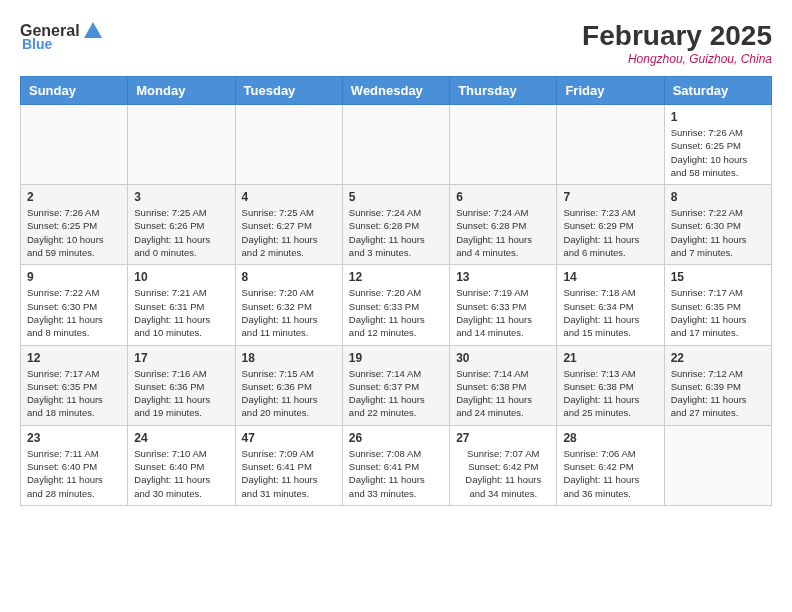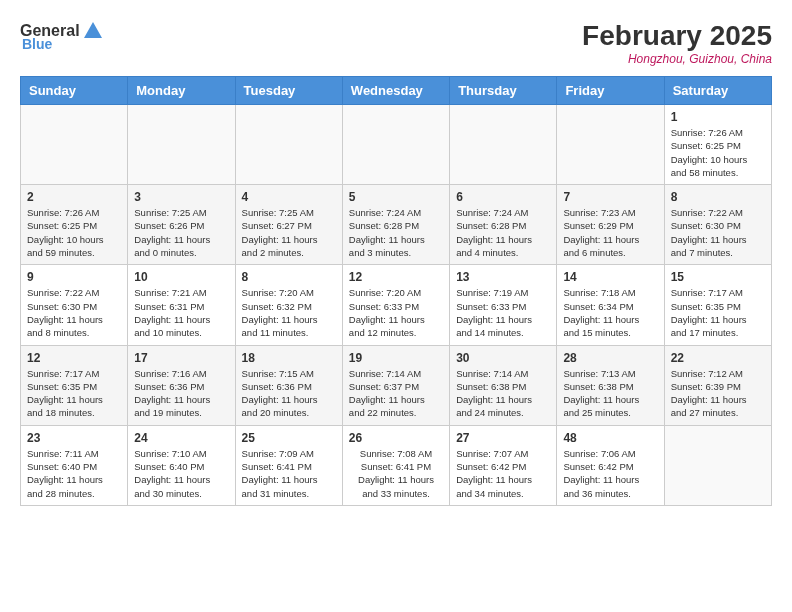--- a/index.html
+++ b/index.html
@@ -258,21 +258,21 @@
 and 22 minutes.</div>
         </td>
         <td>
           <span class="day-num">30</span>
           <div class="day-detail" style="white-space: pre-line;">Sunrise: 7:14 AM
 Sunset: 6:38 PM
 Daylight: 11 hours
 and 24 minutes.</div>
         </td>
         <td>
-          <span class="day-num">28</span>
+          <span class="day-num">21</span>
           <div class="day-detail" style="white-space: pre-line;">Sunrise: 7:13 AM
 Sunset: 6:38 PM
 Daylight: 11 hours
 and 25 minutes.</div>
         </td>
         <td>
           <span class="day-num">22</span>
           <div class="day-detail" style="white-space: pre-line;">Sunrise: 7:12 AM
 Sunset: 6:39 PM
 Daylight: 11 hours
@@ -288,42 +288,42 @@
 and 28 minutes.</div>
         </td>
         <td>
           <span class="day-num">24</span>
           <div class="day-detail" style="white-space: pre-line;">Sunrise: 7:10 AM
 Sunset: 6:40 PM
 Daylight: 11 hours
 and 30 minutes.</div>
         </td>
         <td>
-          <span class="day-num">25</span>
+          <span class="day-num">47</span>
           <div class="day-detail" style="white-space: pre-line;">Sunrise: 7:09 AM
 Sunset: 6:41 PM
 Daylight: 11 hours
 and 31 minutes.</div>
         </td>
         <td>
           <span class="day-num">26</span>
-          <div class="day-detail" style="white-space: pre-line; text-align: center;">Sunrise: 7:08 AM
+          <div class="day-detail" style="white-space: pre-line;">Sunrise: 7:08 AM
 Sunset: 6:41 PM
 Daylight: 11 hours
 and 33 minutes.</div>
         </td>
         <td>
           <span class="day-num">27</span>
-          <div class="day-detail" style="white-space: pre-line;">Sunrise: 7:07 AM
+          <div class="day-detail" style="white-space: pre-line; text-align: center;">Sunrise: 7:07 AM
 Sunset: 6:42 PM
 Daylight: 11 hours
 and 34 minutes.</div>
         </td>
         <td>
-          <span class="day-num">48</span>
+          <span class="day-num">28</span>
           <div class="day-detail" style="white-space: pre-line;">Sunrise: 7:06 AM
 Sunset: 6:42 PM
 Daylight: 11 hours
 and 36 minutes.</div>
         </td>
         <td class="empty-cell"></td>
       </tr>
     </tbody>
 </table>
 

